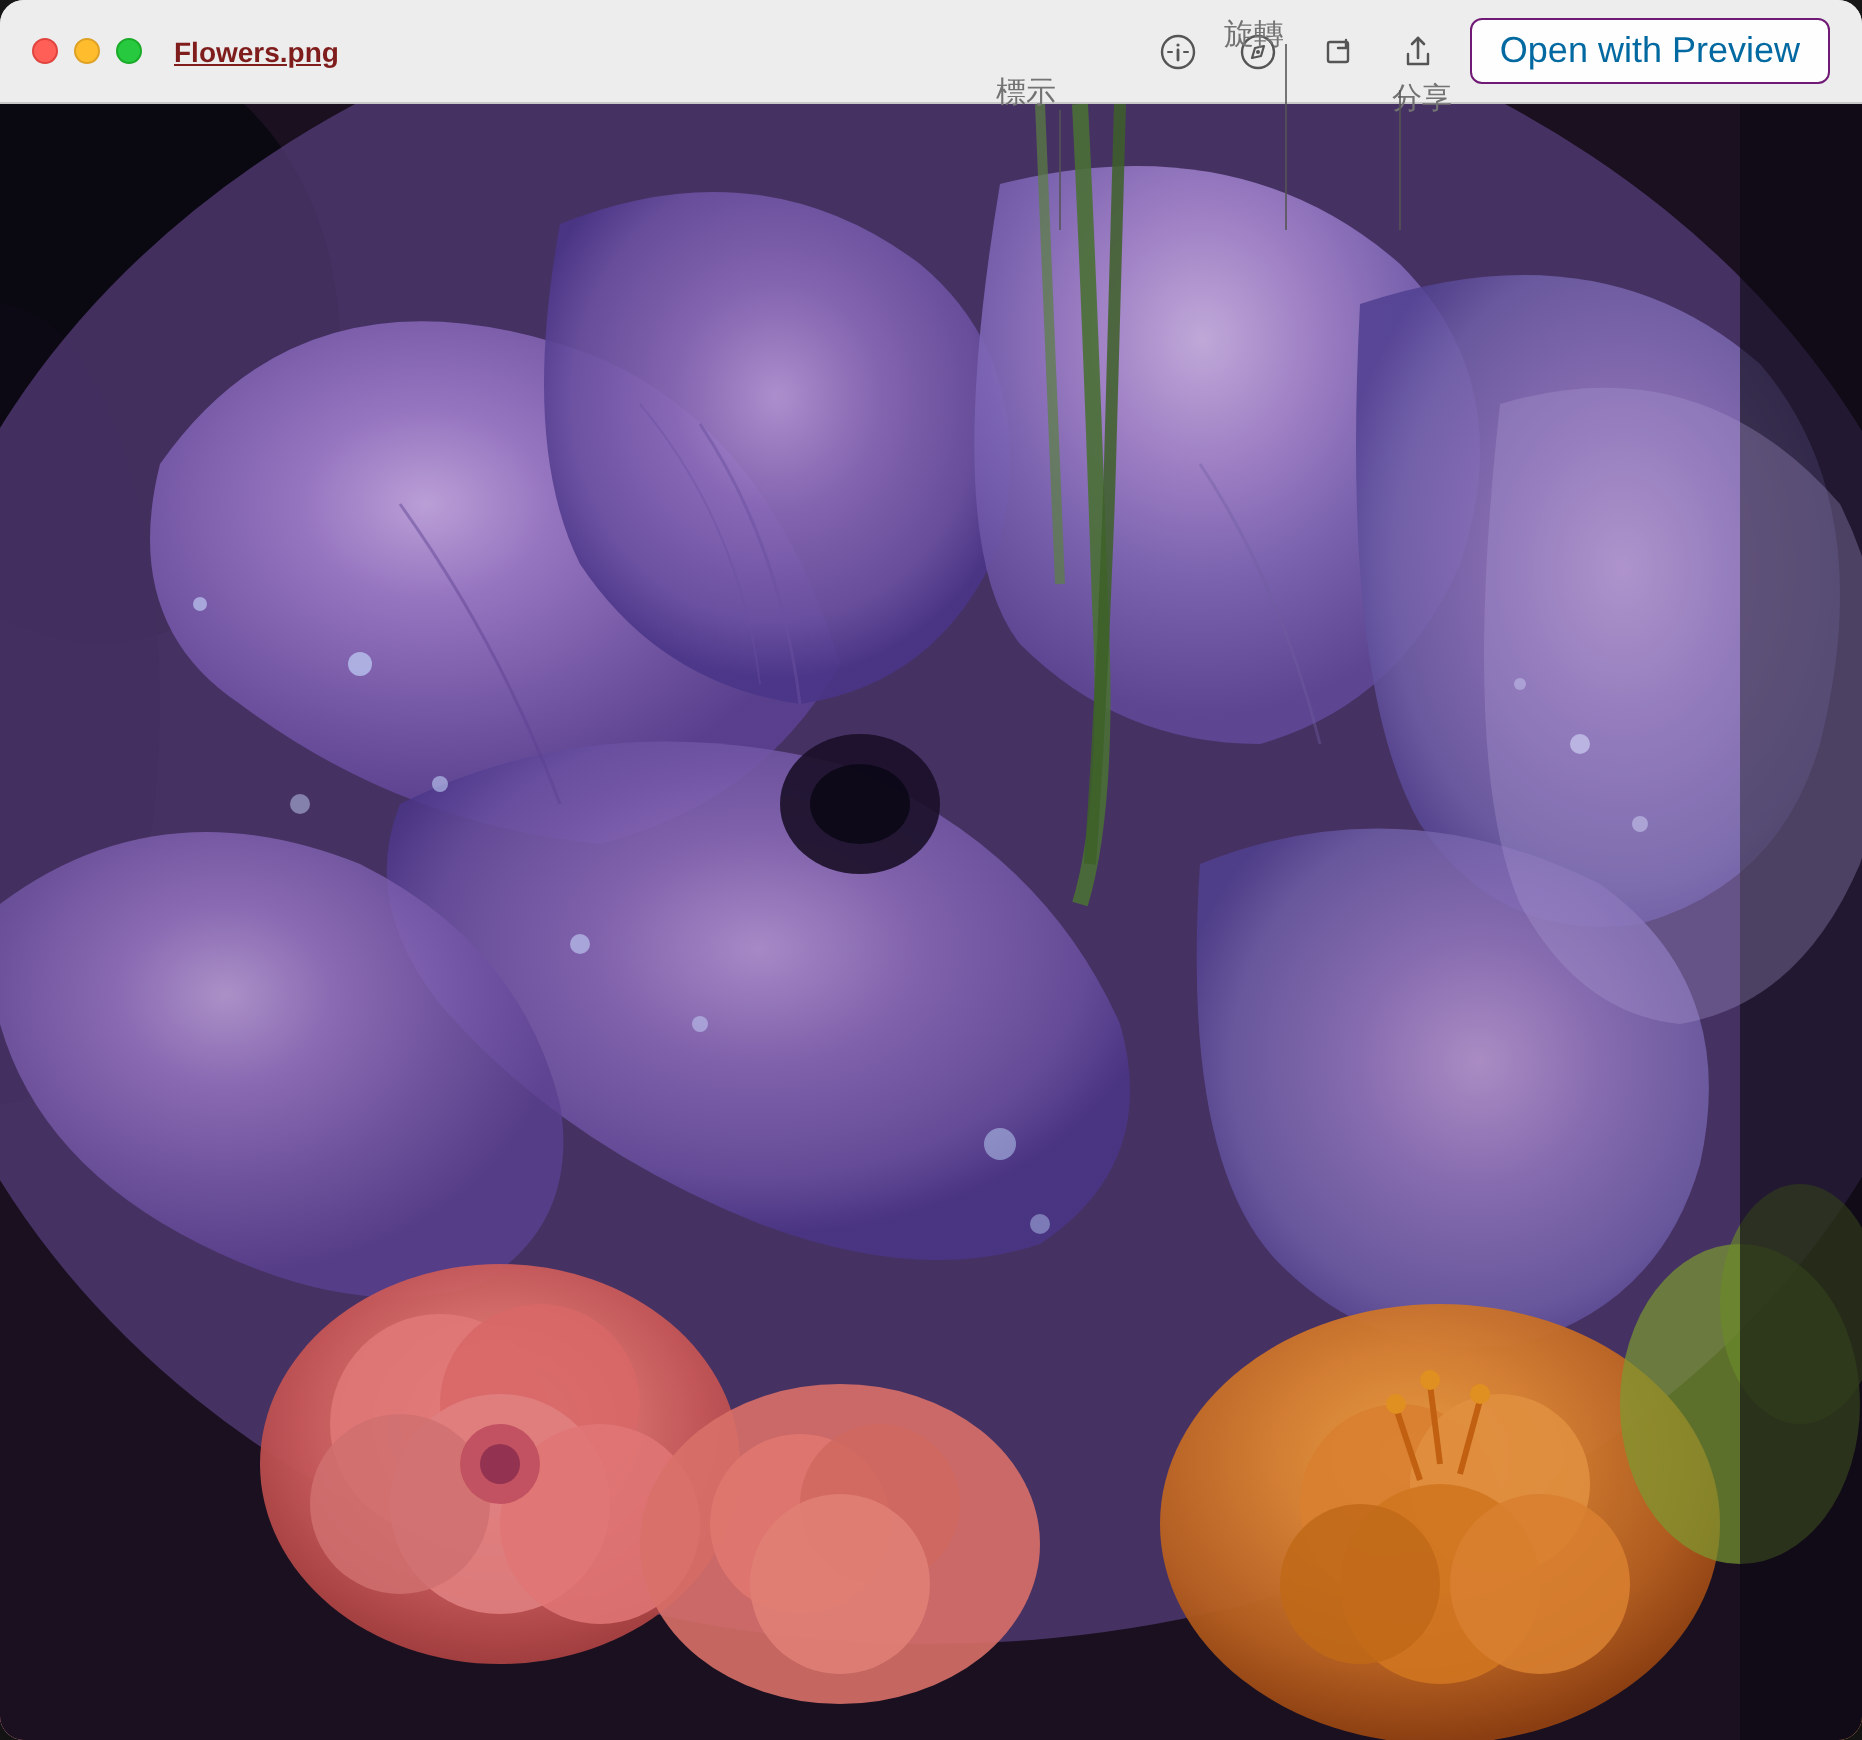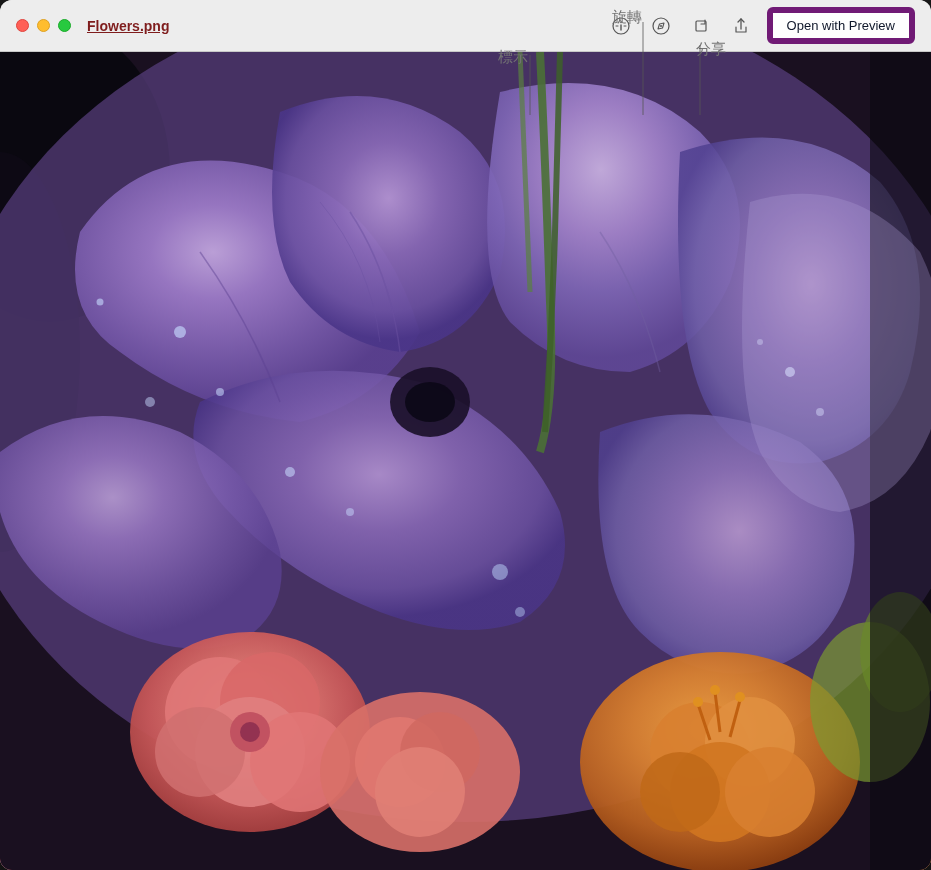--- a/index.html
+++ b/index.html
@@ -99,25 +99,25 @@
       align-items: center;
       justify-content: center;
       cursor: pointer;
       border-radius: 5px;
       color: #555;
       font-size: 16px;
     }
 
     .open-preview-btn {
       background: rgba(255,255,255,0.9);
-      border: 6px solid #701a75;
+      border: 1px solid #701a75;
       border-radius: 6px;
       padding: 5px 14px;
-      font-size: 13px;
-      color: #0f172a;
+      font-size: 18px;
+      color: #0369a1;
       cursor: pointer;
       font-weight: 500;
     }
 
     
     .image-area {
       flex: 1;
       overflow: hidden;
       position: relative;
     }
@@ -167,21 +167,21 @@
       width: 100%; height: 100%;
     }
   </style>
 </head>
 <body>
 
 <div class="window">
 
   <div class="tooltip-area">
 
-    <span class="tooltip-label" style="top: 48px; left: 498px;">標示</span>
+    <span class="tooltip-label" style="top: 37px; left: 498px;">標示</span>
 
     <span class="tooltip-label" style="top: 8px; left: 612px;">旋轉</span>
 
     <span class="tooltip-label" style="top: 40px; left: 696px;">分享</span>
 
     <svg style="position:absolute;top:0;left:0;width:100%;height:100%;pointer-events:none;">
 
       <line x1="530" y1="55" x2="530" y2="115" stroke="#555" stroke-width="0.8"></line>
 
       <line x1="643" y1="22" x2="643" y2="115" stroke="#555" stroke-width="0.8"></line>

